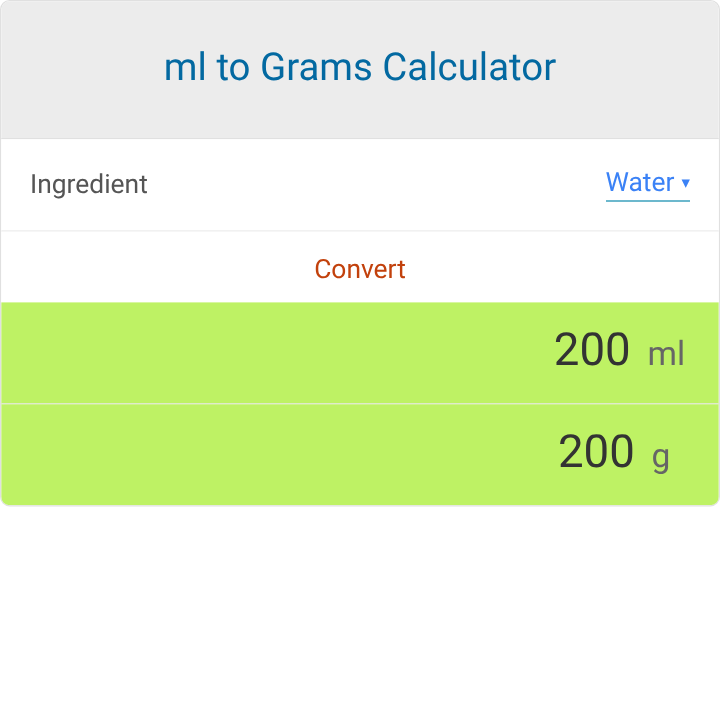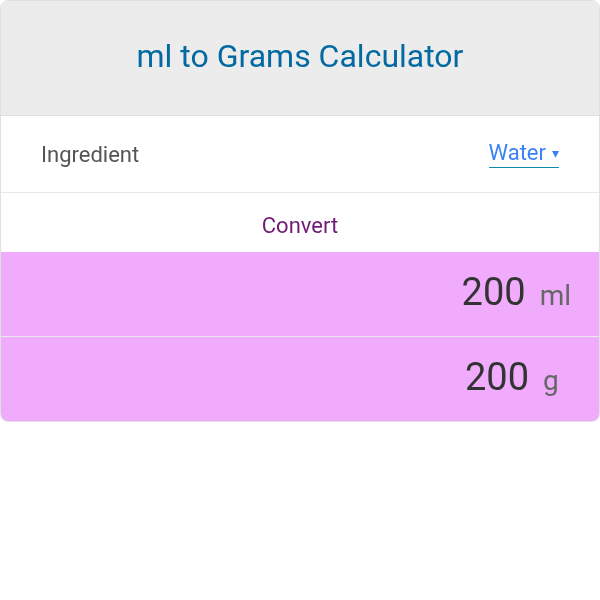--- a/index.html
+++ b/index.html
@@ -28,21 +28,21 @@
     }
     .header h1 {
       font-size: 32px;
       font-weight: 400;
       color: #0369a1;
     }
     .row {
       display: flex;
       justify-content: space-between;
       align-items: center;
-      padding: 24px 40px;
+      padding: 24px 24px;
       border-bottom: 1px solid #e8e8e8;
       background: #fff;
     }
     .row-label {
       font-size: 22px;
       color: #555;
       font-weight: 400;
     }
     .dropdown {
       display: inline-flex;
@@ -61,31 +61,31 @@
       line-height: 1;
     }
     .convert-row {
       text-align: center;
       padding: 20px 28px 14px 28px;
       background: #fff;
       border-bottom: none;
     }
     .convert-label {
       font-size: 22px;
-      color: #701a75;
+      color: #c2410c;
       font-weight: 400;
       text-align: right;
     }
     .value-row {
       display: flex;
       justify-content: flex-end;
       align-items: baseline;
       padding: 18px 28px 22px 28px;
       border-bottom: 1px solid #e8e8e8;
-      background: #f0abfc;
+      background: #bef264;
     }
     .value-number {
       font-size: 38px;
       color: #333;
       font-weight: 400;
       margin-right: 14px;
     }
     .value-unit {
       font-size: 28px;
       color: #666;

